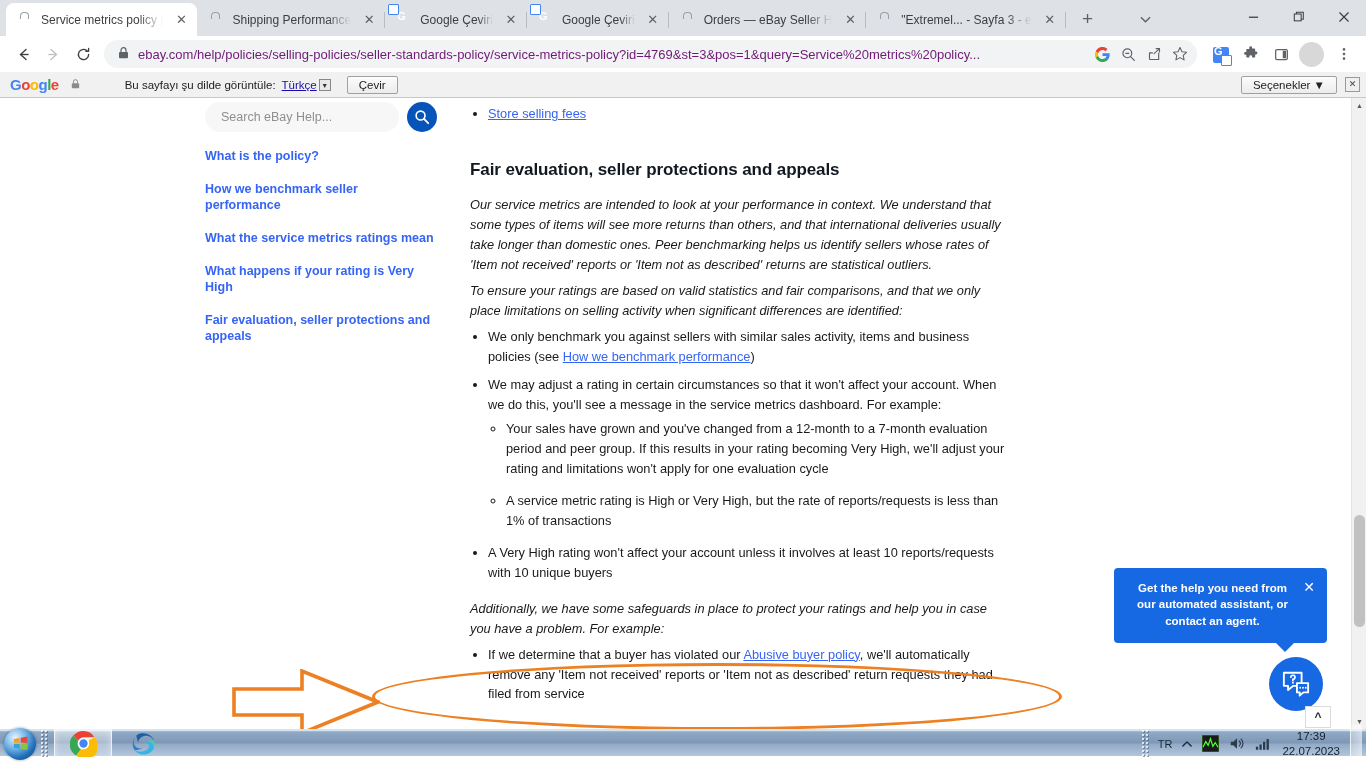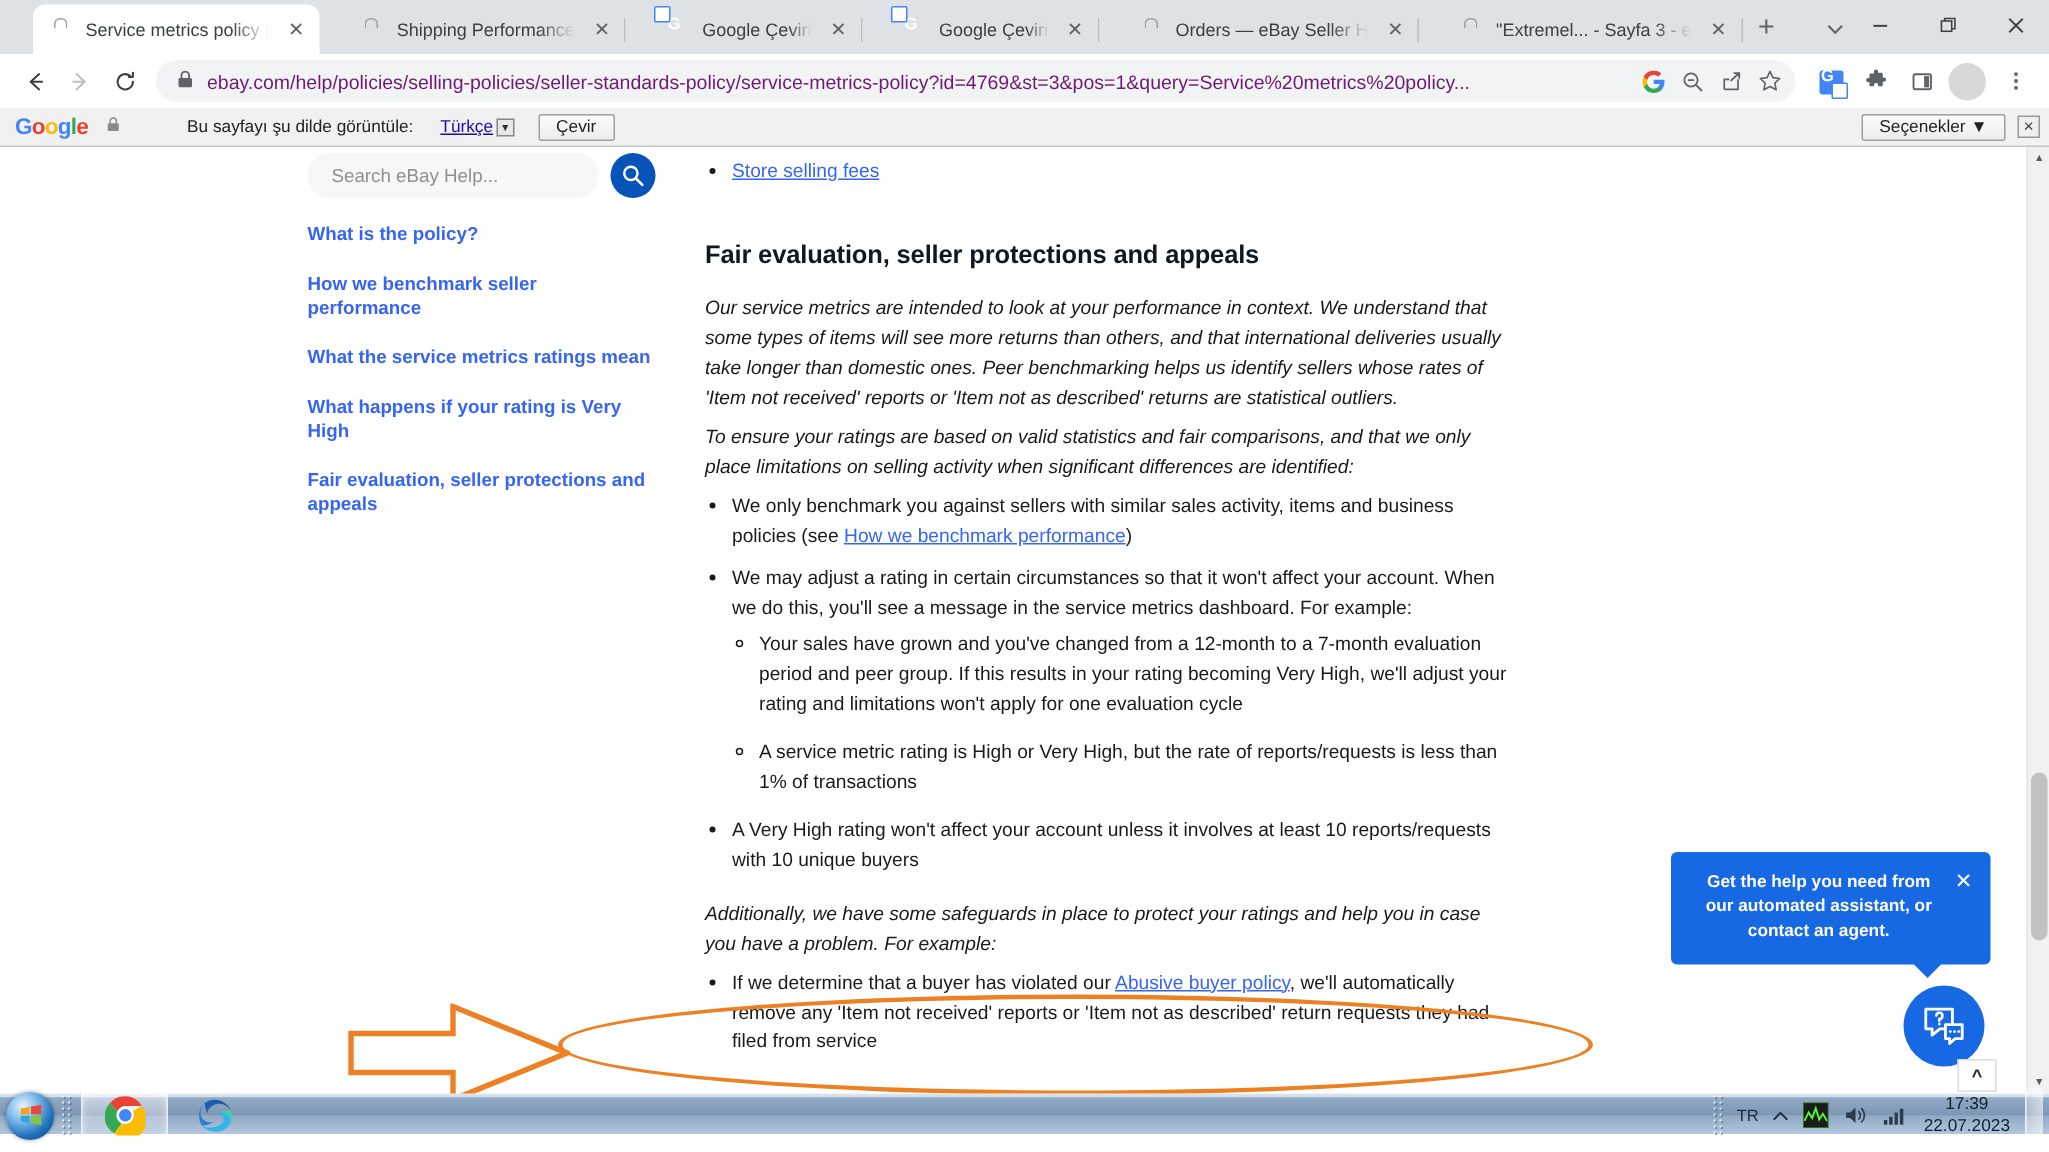--- a/index.html
+++ b/index.html
@@ -30,21 +30,20 @@
     height: 33px;
     display: flex;
     align-items: center;
     padding: 0 6px 0 11px;
     font-size: 12px;
     color: #3c4043;
     border-radius: 8px 8px 0 0;
     white-space: nowrap;
     overflow: hidden;
     flex: 0 0 auto;
-    margin-left: 16px;
   }
   .tab.active { background: #ffffff; }
   .tab.inactive { background: transparent; }
   .tab.inactive::after {
     content: "";
     position: absolute;
     right: 0; top: 9px;
     width: 1px; height: 16px;
     background: #b9bdc2;
   }
@@ -208,21 +207,21 @@
     background: #f1f1f1;
     border-bottom: 1px solid #c8c8c8;
     display: flex;
     align-items: center;
     padding: 0 6px 0 10px;
     font-size: 11.5px;
     color: #333;
   }
   #gt-logo { font-size: 15px; font-weight: bold; letter-spacing: -.5px; margin-right: 12px;}
   #gt-lock { font-size: 10px; color: #777; margin-right: 8px; }
-  #gt-label { margin-right: 18px; color: #222; padding-left: 37px; }
+  #gt-label { margin-right: 6px; color: #222; padding-left: 37px; }
   #gt-lang {
     color: #1a0dab;
     text-decoration: underline;
     margin-right: 2px;
   }
   .mini-select {
     display: inline-block;
     width: 12px; height: 12px;
     border: 1px solid #888;
     background: #e8e8e8;

